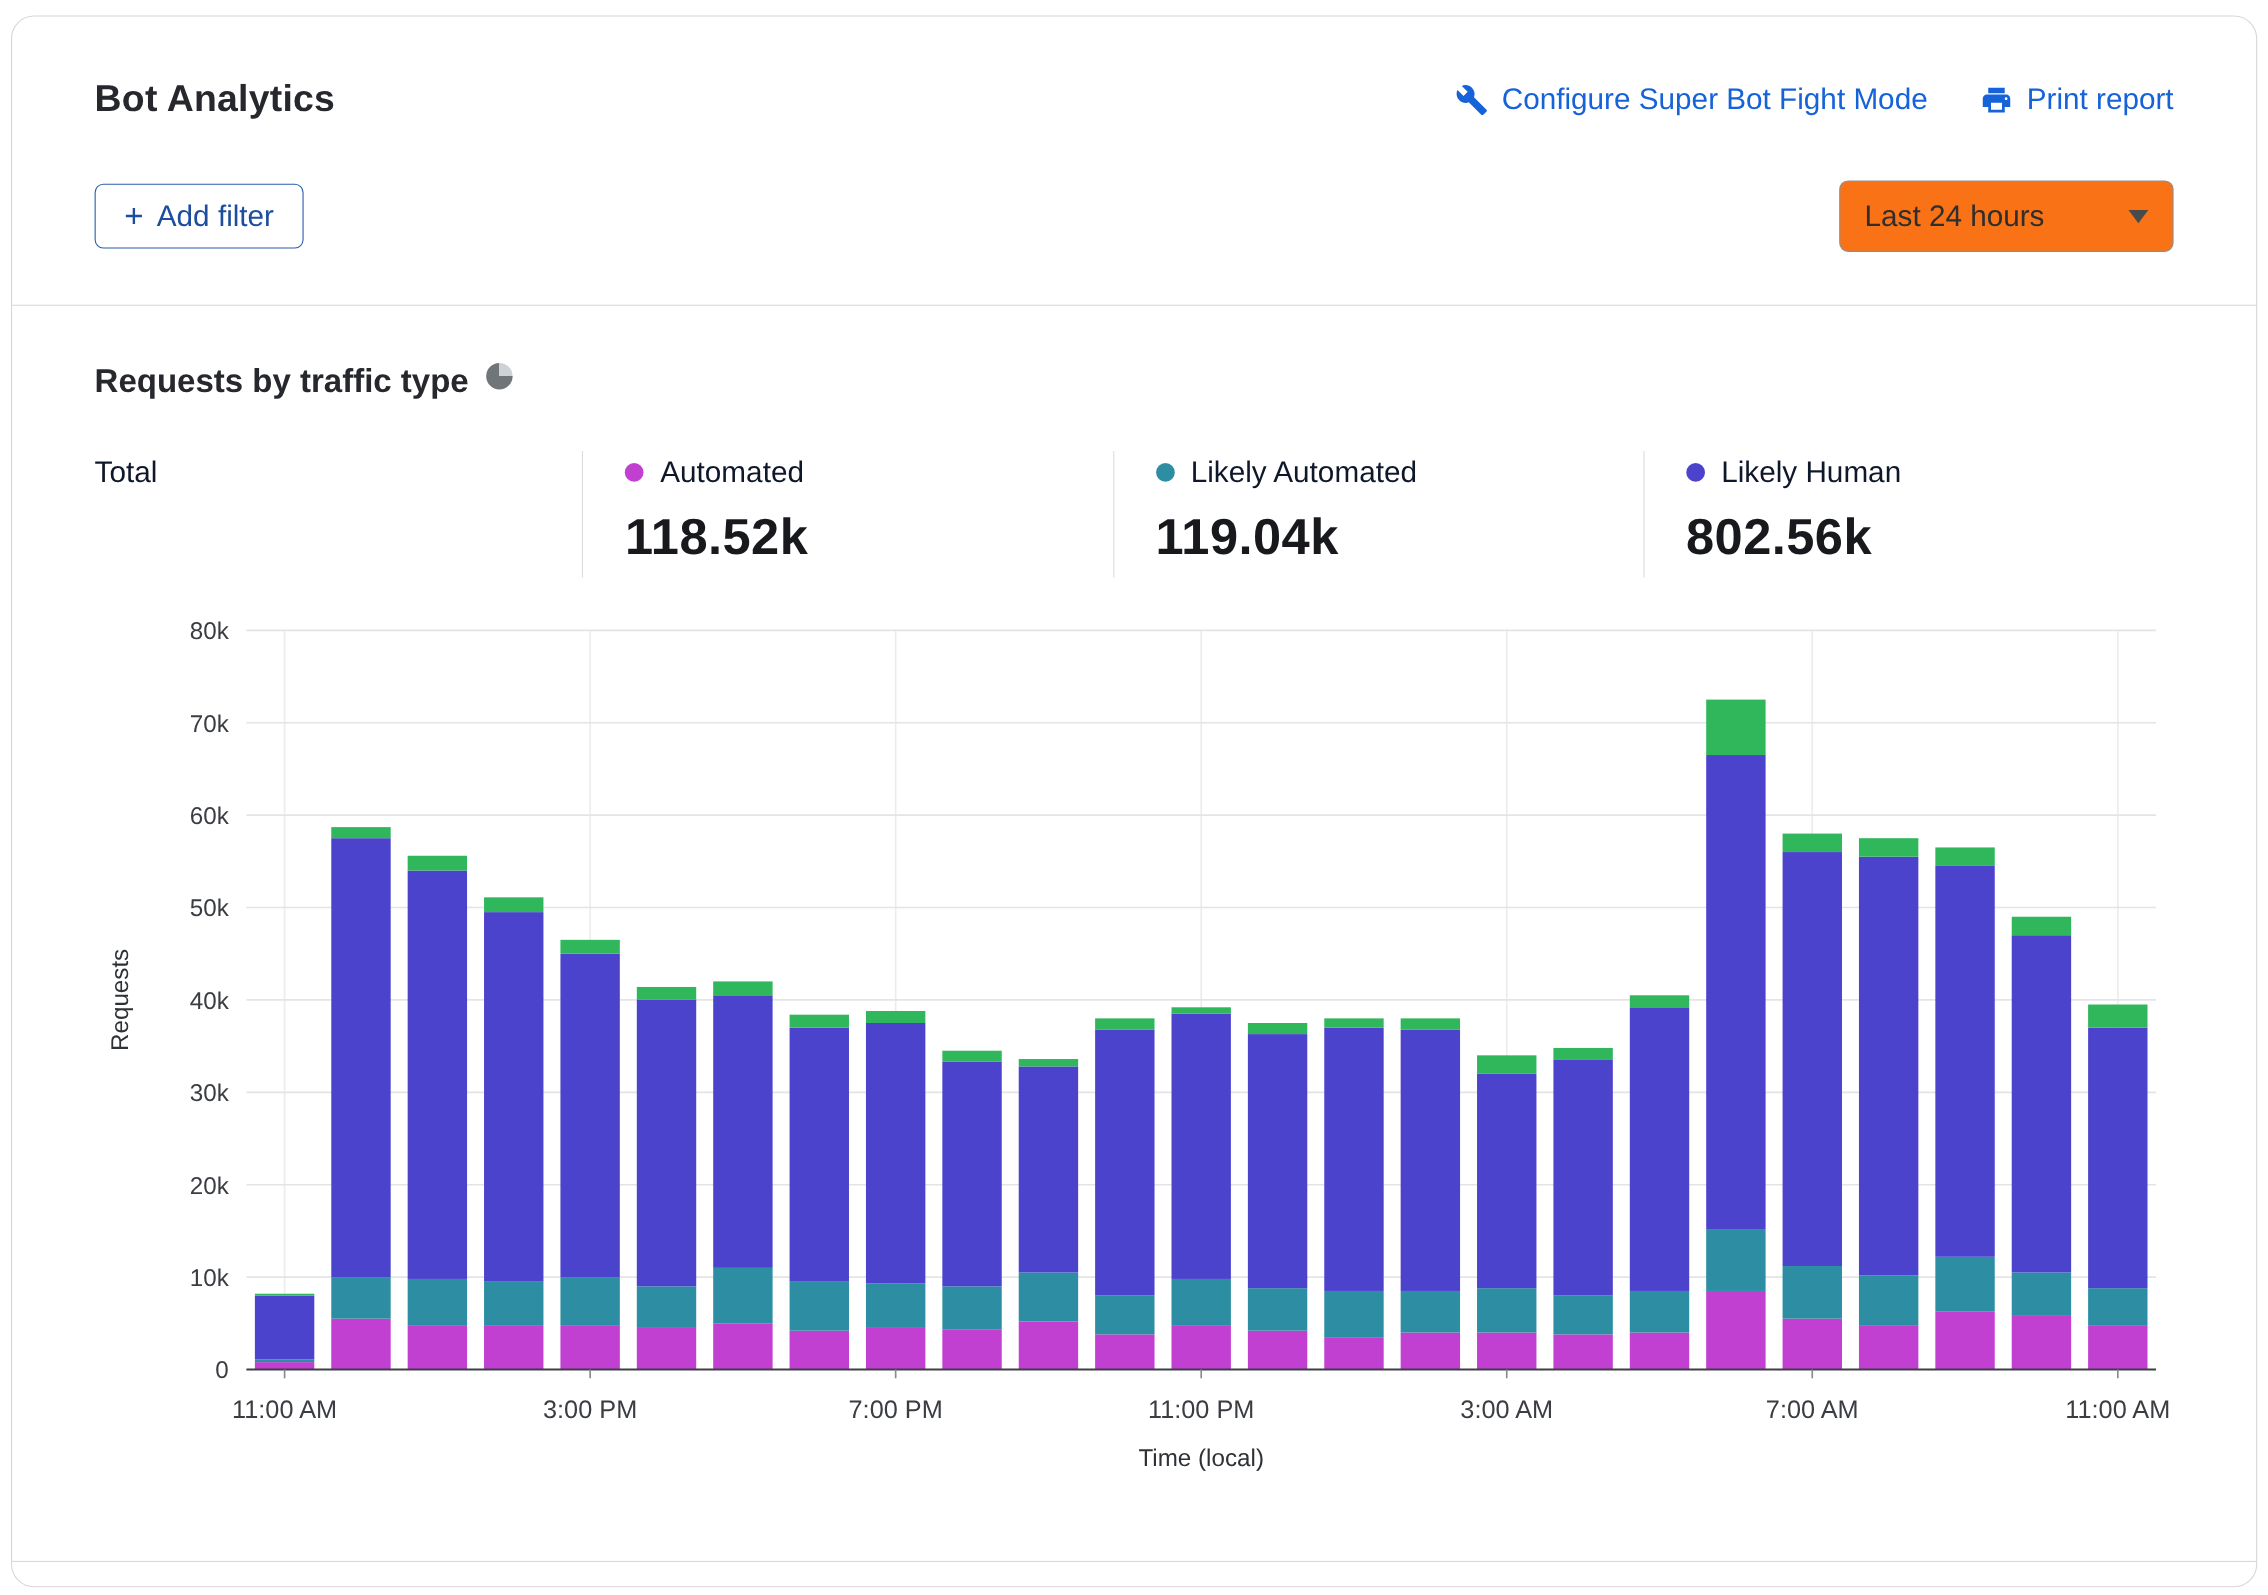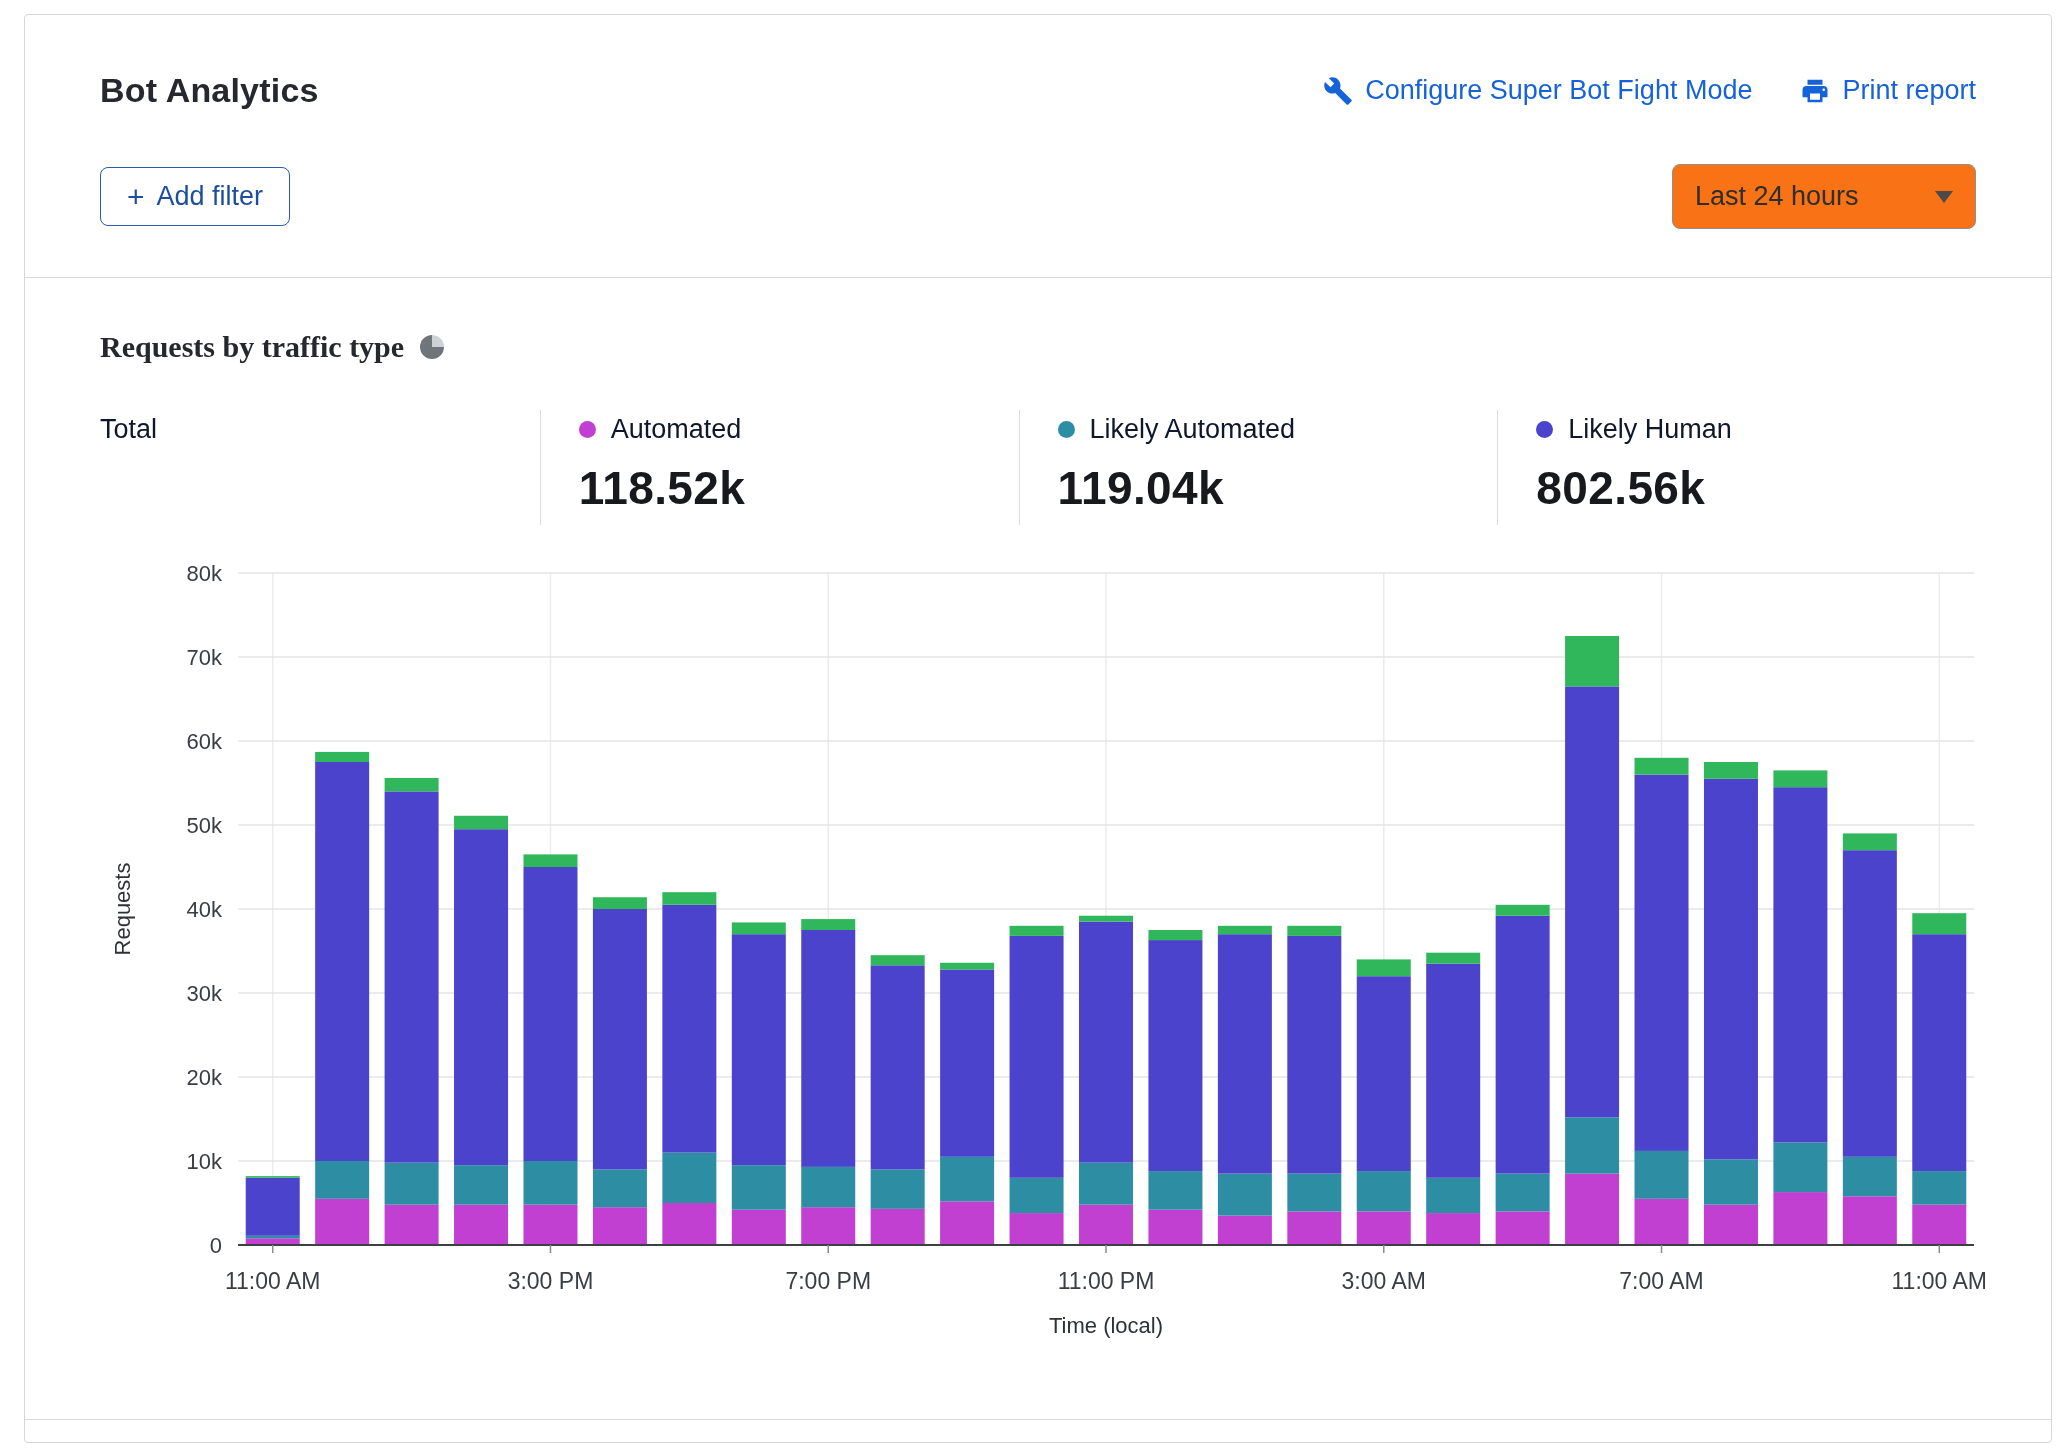--- a/index.html
+++ b/index.html
@@ -4,24 +4,24 @@
 <style>
   * { box-sizing: border-box; }
   html,body { margin:0; padding:0; }
   body {
     width:2062px; height:1450px; background:#ffffff;
     font-family:"Liberation Sans", sans-serif; color:#2c2f33;
     overflow:hidden;
   }
   .card {
     position:relative;
-    margin:14px 10px 0 24px;
+    margin:14px 10px 0 10px;
     height:1429px;
     border:1px solid #d6d6d6;
-    border-radius:4px;
+    border-radius:21px;
     background:#fff;
   }
   .card-header { padding:56px 75px 0 75px; }
   .header-top { display:flex; justify-content:space-between; align-items:center; }
   h1 { font-size:34px; font-weight:700; margin:0; color:#26282d; letter-spacing:0.2px; }
   .header-links { display:flex; gap:48px; align-items:center; }
   .hlink { display:flex; align-items:center; gap:12px; color:#1562d9; font-size:27px; cursor:pointer; text-decoration:none; }
   .hlink svg { width:30px; height:30px; fill:#1562d9; flex:0 0 auto; }
   .header-controls { display:flex; justify-content:space-between; align-items:center; margin-top:54px; }
   .add-filter {
@@ -32,21 +32,21 @@
   }
   .add-filter .plus { font-size:30px; line-height:1; color:#1c4d9e; }
   .select {
     display:flex; align-items:center; justify-content:space-between;
     width:304px; border:1px solid #8f8f8f; border-radius:8px;
     padding:16px 22px; font-size:27px; color:#2e2e2e; cursor:pointer; background:#f97316;
   }
   .caret { width:0; height:0; border-left:9px solid transparent; border-right:9px solid transparent; border-top:12px solid #4a4a4a; }
   .divider { border-top:1px solid #d9d9d9; margin-top:48px; }
   .card-body { padding:52px 75px 0 75px; }
-  .section-title-row { display:flex; align-items:center; gap:16px;font-family:Liberation Serif, serif; }
+  .section-title-row { display:flex; align-items:flex-start; gap:16px; }
   h2 { font-size:30px; font-weight:700; margin:0; color:#26282d; }
   .pie-icon {
     width:24px; height:24px; border-radius:50%;
     background:conic-gradient(#cfd2d5 0deg 90deg, #70757a 90deg 360deg);
   }
   .stats-row { display:flex; margin-top:46px; }
   .stat { flex:1; padding:4px 0 10px 38px; }
   .stat:first-child { padding-left:0; }
   .stat + .stat { border-left:1px solid #dcdcdc; }
   .stat-label { display:flex; align-items:center; gap:15px; font-size:27px; color:#0f172a; }

